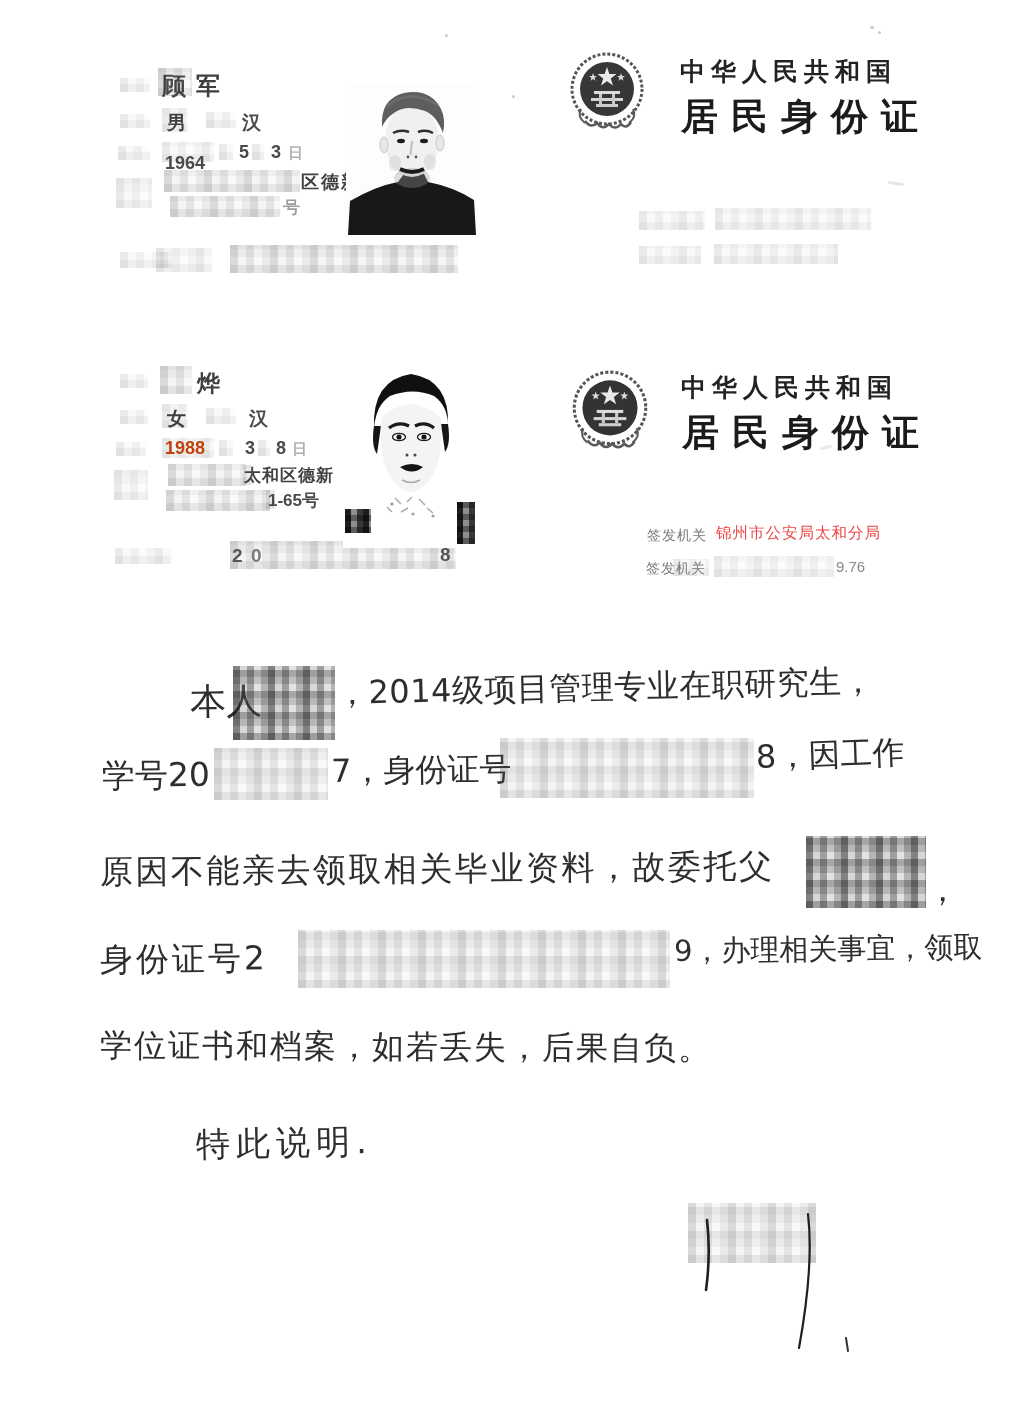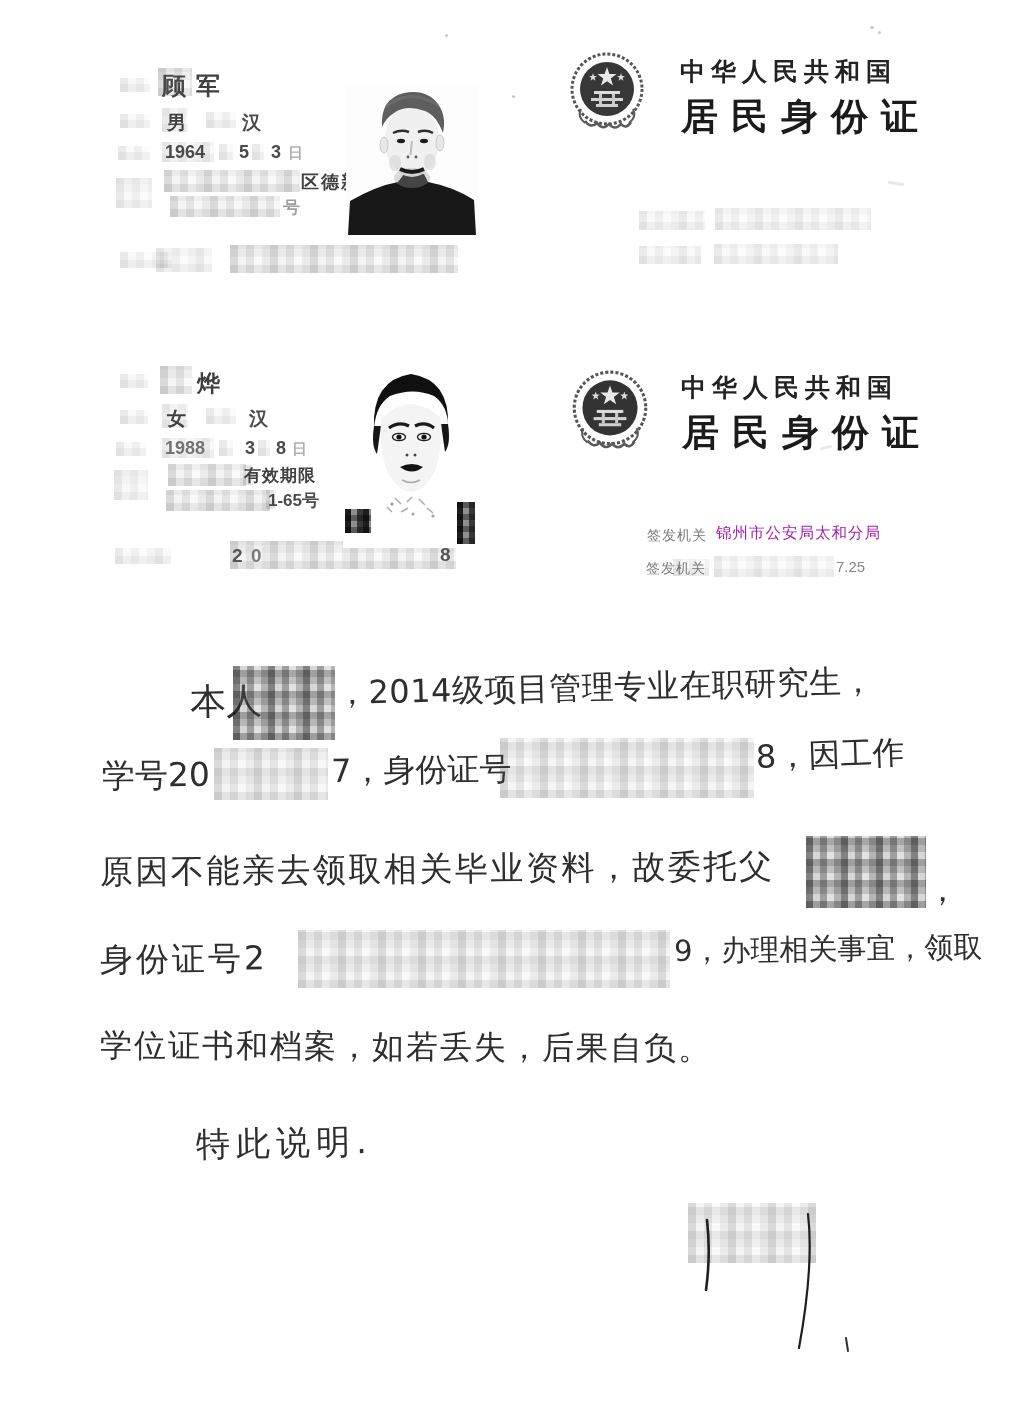--- a/index.html
+++ b/index.html
@@ -57,21 +57,21 @@
     <div class="mz light" style="left:120px;top:252px;width:52px;height:16px;"></div>
 
     <div class="t card-text" style="left:162px;top:70px;font-size:24px;letter-spacing:10px;">顾军</div>
     <div class="mz mid" style="left:158px;top:68px;width:34px;height:28px;"></div>
 
     <div class="mz light" style="left:162px;top:108px;width:26px;height:24px;"></div>
     <div class="t card-text" style="left:167px;top:110px;font-size:19px;">男</div>
     <div class="t card-text" style="left:242px;top:110px;font-size:19px;color:#4a4a4a;">汉</div>
 
     <div class="mz light" style="left:162px;top:142px;width:52px;height:20px;"></div>
-    <div class="t card-text" style="left:165px;top:142px;font-size:18px;color:#4a4a4a;">1964</div>
+    <div class="t card-text" style="left:165px;top:153px;font-size:18px;color:#4a4a4a;">1964</div>
     <div class="mz light" style="left:219px;top:144px;width:14px;height:16px;"></div>
     <div class="t card-text" style="left:239px;top:142px;font-size:18px;color:#4a4a4a;">5</div>
     <div class="mz light" style="left:252px;top:144px;width:12px;height:16px;"></div>
     <div class="t card-text" style="left:271px;top:142px;font-size:18px;color:#4a4a4a;">3</div>
     <div class="t card-text faint" style="left:288px;top:144px;font-size:15px;">日</div>
 
     <div class="mz mid" style="left:164px;top:170px;width:136px;height:22px;"></div>
     <div class="t card-text" style="left:301px;top:170px;font-size:18px;letter-spacing:2px;color:#3f3f3f;">区德新</div>
     <div class="mz mid" style="left:170px;top:196px;width:110px;height:21px;"></div>
     <div class="t card-text" style="left:283px;top:196px;font-size:17px;opacity:.5;">号</div>
@@ -133,29 +133,29 @@
     <div class="mz light" style="left:115px;top:548px;width:56px;height:16px;"></div>
 
     <div class="mz mid" style="left:160px;top:366px;width:32px;height:28px;"></div>
     <div class="t card-text" style="left:197px;top:368px;font-size:23px;">烨</div>
 
     <div class="mz light" style="left:162px;top:404px;width:26px;height:24px;"></div>
     <div class="t card-text" style="left:167px;top:406px;font-size:19px;">女</div>
     <div class="t card-text" style="left:249px;top:406px;font-size:19px;color:#4a4a4a;">汉</div>
 
     <div class="mz light" style="left:162px;top:438px;width:52px;height:20px;"></div>
-    <div class="t card-text" style="left:165px;top:438px;font-size:18px;color:#737373;">1988</div>
+    <div class="t card-text" style="left:165px;top:438px;font-size:18px;color:#c2410c;">1988</div>
     <div class="mz light" style="left:219px;top:440px;width:14px;height:16px;"></div>
     <div class="t card-text" style="left:245px;top:438px;font-size:18px;color:#4a4a4a;">3</div>
     <div class="mz light" style="left:258px;top:440px;width:12px;height:16px;"></div>
     <div class="t card-text" style="left:276px;top:438px;font-size:18px;color:#4a4a4a;">8</div>
     <div class="t card-text faint" style="left:292px;top:440px;font-size:15px;">日</div>
 
     <div class="mz mid" style="left:168px;top:464px;width:78px;height:22px;"></div>
-    <div class="t card-text" style="left:244px;top:464px;font-size:17px;letter-spacing:1px;color:#414141;">有效期限</div>
+    <div class="t card-text" style="left:244px;top:464px;font-size:17px;letter-spacing:1px;color:#414141;">太和区德新</div>
     <div class="mz light" style="left:243px;top:465px;width:10px;height:20px;"></div>
     <div class="mz mid" style="left:166px;top:490px;width:104px;height:21px;"></div>
     <div class="t card-text" style="left:268px;top:489px;font-size:17px;color:#4a4a4a;">1-65号</div>
     <div class="mz light" style="left:266px;top:490px;width:10px;height:19px;"></div>
 
     <div class="mz mid" style="left:230px;top:541px;width:226px;height:28px;"></div>
     <div class="t card-text" style="left:232px;top:545px;font-size:19px;color:#555;">2</div>
     <div class="t card-text" style="left:251px;top:545px;font-size:19px;color:#666;opacity:.85;">0</div>
     <div class="t card-text" style="left:440px;top:544px;font-size:19px;color:#555;">8</div>
 
@@ -196,25 +196,25 @@
       <rect x="27" y="55" width="22" height="3" fill="#cfcfcf"></rect>
       <rect x="30" y="45" width="3" height="10" fill="#c9c9c9"></rect>
       <rect x="43" y="45" width="3" height="10" fill="#c9c9c9"></rect>
       <path d="M16 72 q6 8 12 2 q6 8 12 1 q6 7 12 0 q5 6 10 -2" stroke="#5a5a5a" stroke-width="2.5" fill="none"></path>
       <path d="M12 60 q-4 8 4 14 M64 60 q4 8 -4 14" stroke="#5a5a5a" stroke-width="2" fill="none"></path>
     </svg>
     <div class="t serif-big" style="left:681px;top:371px;font-size:25px;letter-spacing:6px;">中华人民共和国</div>
     <div class="t serif-big" style="left:682px;top:408px;font-size:37px;letter-spacing:13px;color:#1b1b1b;">居民身份证</div>
 
     <div class="t label-gray" style="left:647px;top:527px;font-size:14px;letter-spacing:1px;">签发机关</div>
-    <div class="t" style="left:716px;top:523px;font-size:15.5px;color:#a21caf;letter-spacing:1px;filter:blur(0.4px);">锦州市公安局太和分局</div>
+    <div class="t" style="left:716px;top:523px;font-size:15.5px;color:#ef4444;letter-spacing:1px;filter:blur(0.4px);">锦州市公安局太和分局</div>
     <div class="t label-gray" style="left:646px;top:560px;font-size:14px;letter-spacing:1px;">签发机关</div>
     <div class="mz light" style="left:673px;top:559px;width:36px;height:17px;"></div>
     <div class="mz light" style="left:714px;top:556px;width:120px;height:21px;"></div>
-    <div class="t" style="left:836px;top:558px;font-size:15px;color:#8a8a8a;">7.25</div>
+    <div class="t" style="left:836px;top:558px;font-size:15px;color:#8a8a8a;">9.76</div>
   </div>
 
   <div>
 
     <div class="hand" style="left:190px;top:678px;font-size:36px;transform:rotate(-1deg);">本人</div>
     <div class="mz dark" style="left:233px;top:666px;width:102px;height:74px;"></div>
     <div class="hand" style="left:336px;top:672px;font-size:32px;letter-spacing:0.5px;transform:rotate(-1.3deg);">，2014级项目管理专业在职研究生，</div>
 
     <div class="hand" style="left:102px;top:754px;font-size:33px;transform:rotate(-0.6deg);">学号20</div>
     <div class="mz mid" style="left:214px;top:748px;width:114px;height:52px;"></div>

